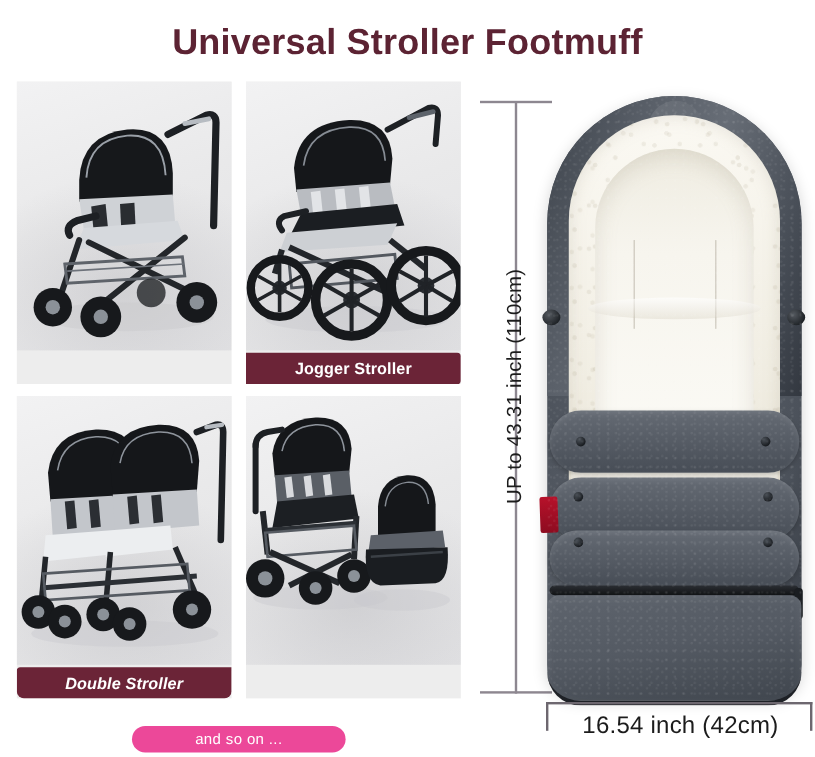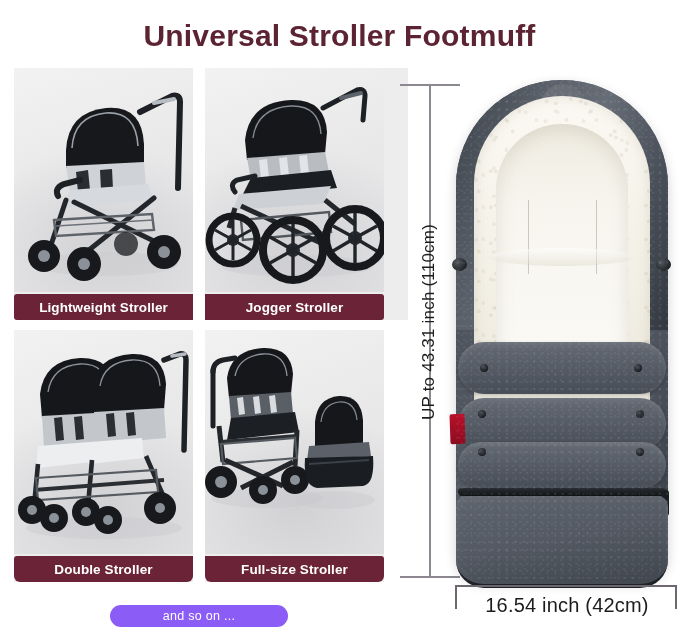--- a/index.html
+++ b/index.html
@@ -23,22 +23,22 @@
 
   
   .grid{
     position:absolute;left:14px;top:68px;width:370px;height:518px;
   }
   .cell{
     position:absolute;width:179px;height:252px;overflow:hidden;
     background:#ededed;
   }
   .cell.c0{left:0;top:0;}
-  .cell.c1{left:191px;top:0;padding-left:24px;}
-  .cell.c2{left:0;top:262px;}
+  .cell.c1{left:191px;top:0;}
+  .cell.c2{left:0;top:262px;font-style:italic;}
   .cell.c3{left:191px;top:262px;}
   .photo{
     position:absolute;left:0;top:0;width:179px;height:224px;
     background:
       radial-gradient(ellipse 120% 70% at 50% 78%, rgba(170,170,175,.35) 0%, rgba(170,170,175,0) 62%),
       linear-gradient(160deg,#f2f2f3 0%,#e9e9ea 45%,#e2e2e4 100%);
     overflow:hidden;
   }
   .caption{
     position:absolute;left:0;bottom:0;width:179px;height:26px;
@@ -48,21 +48,21 @@
     font-size:13.5px;font-weight:600;
     letter-spacing:.1px;white-space:nowrap;
   }
   .cell.c0 .caption,.cell.c2 .caption{border-radius:3px 0 0 3px;}
   .cell.c1 .caption,.cell.c3 .caption{border-radius:0 3px 3px 0;}
   .cell.c2 .caption,.cell.c3 .caption{border-bottom-left-radius:6px;border-bottom-right-radius:6px;}
 
   
   .pill{
     position:absolute;left:110px;top:605px;width:178px;height:22px;
-    background:#8b5cf6;border-radius:11px;
+    background:#ec4899;border-radius:11px;
     color:#ffffff;font-size:12.5px;
     display:flex;align-items:center;justify-content:center;
     letter-spacing:.3px;
   }
 
   
   .product{
     position:absolute;left:396px;top:64px;width:283px;height:567px;
   }
 
@@ -235,21 +235,20 @@
           <circle cx="30" cy="188" r="16" fill="#17191c"></circle>
             <circle cx="30" cy="188" r="6" fill="#8b9198"></circle>
           <circle cx="70" cy="196" r="17" fill="#17191c"></circle>
             <circle cx="70" cy="196" r="6" fill="#8b9198"></circle>
           <circle cx="150" cy="184" r="17" fill="#17191c"></circle>
             <circle cx="150" cy="184" r="6" fill="#8b9198"></circle>
           <circle cx="112" cy="176" r="12" fill="#17191c" opacity=".75"></circle>
         </g>
       </svg>
     </div>
-    <div class="caption">Lightweight Stroller</div>
   </div>
 
   <div class="cell c1">
     <div class="photo">
       <svg class="sv" viewBox="0 0 179 224">
         <ellipse cx="92" cy="198" rx="76" ry="11" fill="#c9c9cd" opacity=".4"></ellipse>
         <path d="M40 72 Q44 34 86 32 Q120 31 122 64 L120 86 L42 92 Z" fill="#15171a"></path>
         <path d="M48 70 Q52 40 86 38 Q114 37 116 66" fill="none" stroke="#868c94" stroke-width="1.4"></path>
         <path d="M42 90 L120 84 L124 104 L46 112 Z" fill="#b9bcc1"></path>
         <path d="M54 92 L62 91 L64 110 L56 111 Z" fill="#e2e4e7"></path>
@@ -374,21 +373,20 @@
             <circle cx="90" cy="150" r="5" fill="#8b9198"></circle>
         </g>
 
         <path d="M110 92 Q112 68 134 66 Q156 65 158 90 L158 116 L110 118 Z" fill="#15171a"></path>
         <path d="M116 92 Q118 74 134 72 Q150 71 152 90" fill="none" stroke="#868c94" stroke-width="1.2"></path>
         <path d="M104 116 L164 112 L166 126 L102 130 Z" fill="#5c6169"></path>
         <path d="M100 128 Q98 156 112 158 L158 156 Q170 154 168 126 Z" fill="#1a1d21"></path>
         <path d="M104 134 L164 130" stroke="#3b4046" stroke-width="2"></path>
       </svg>
     </div>
-    <div class="caption">Full-size Stroller</div>
   </div>
 </div>
 
 <div class="pill">and so on ...</div>
 
 <div class="product">
 
   <div class="vdim-tick-top"></div>
   <div class="vdim"></div>
   <div class="vdim-tick-bot"></div>

